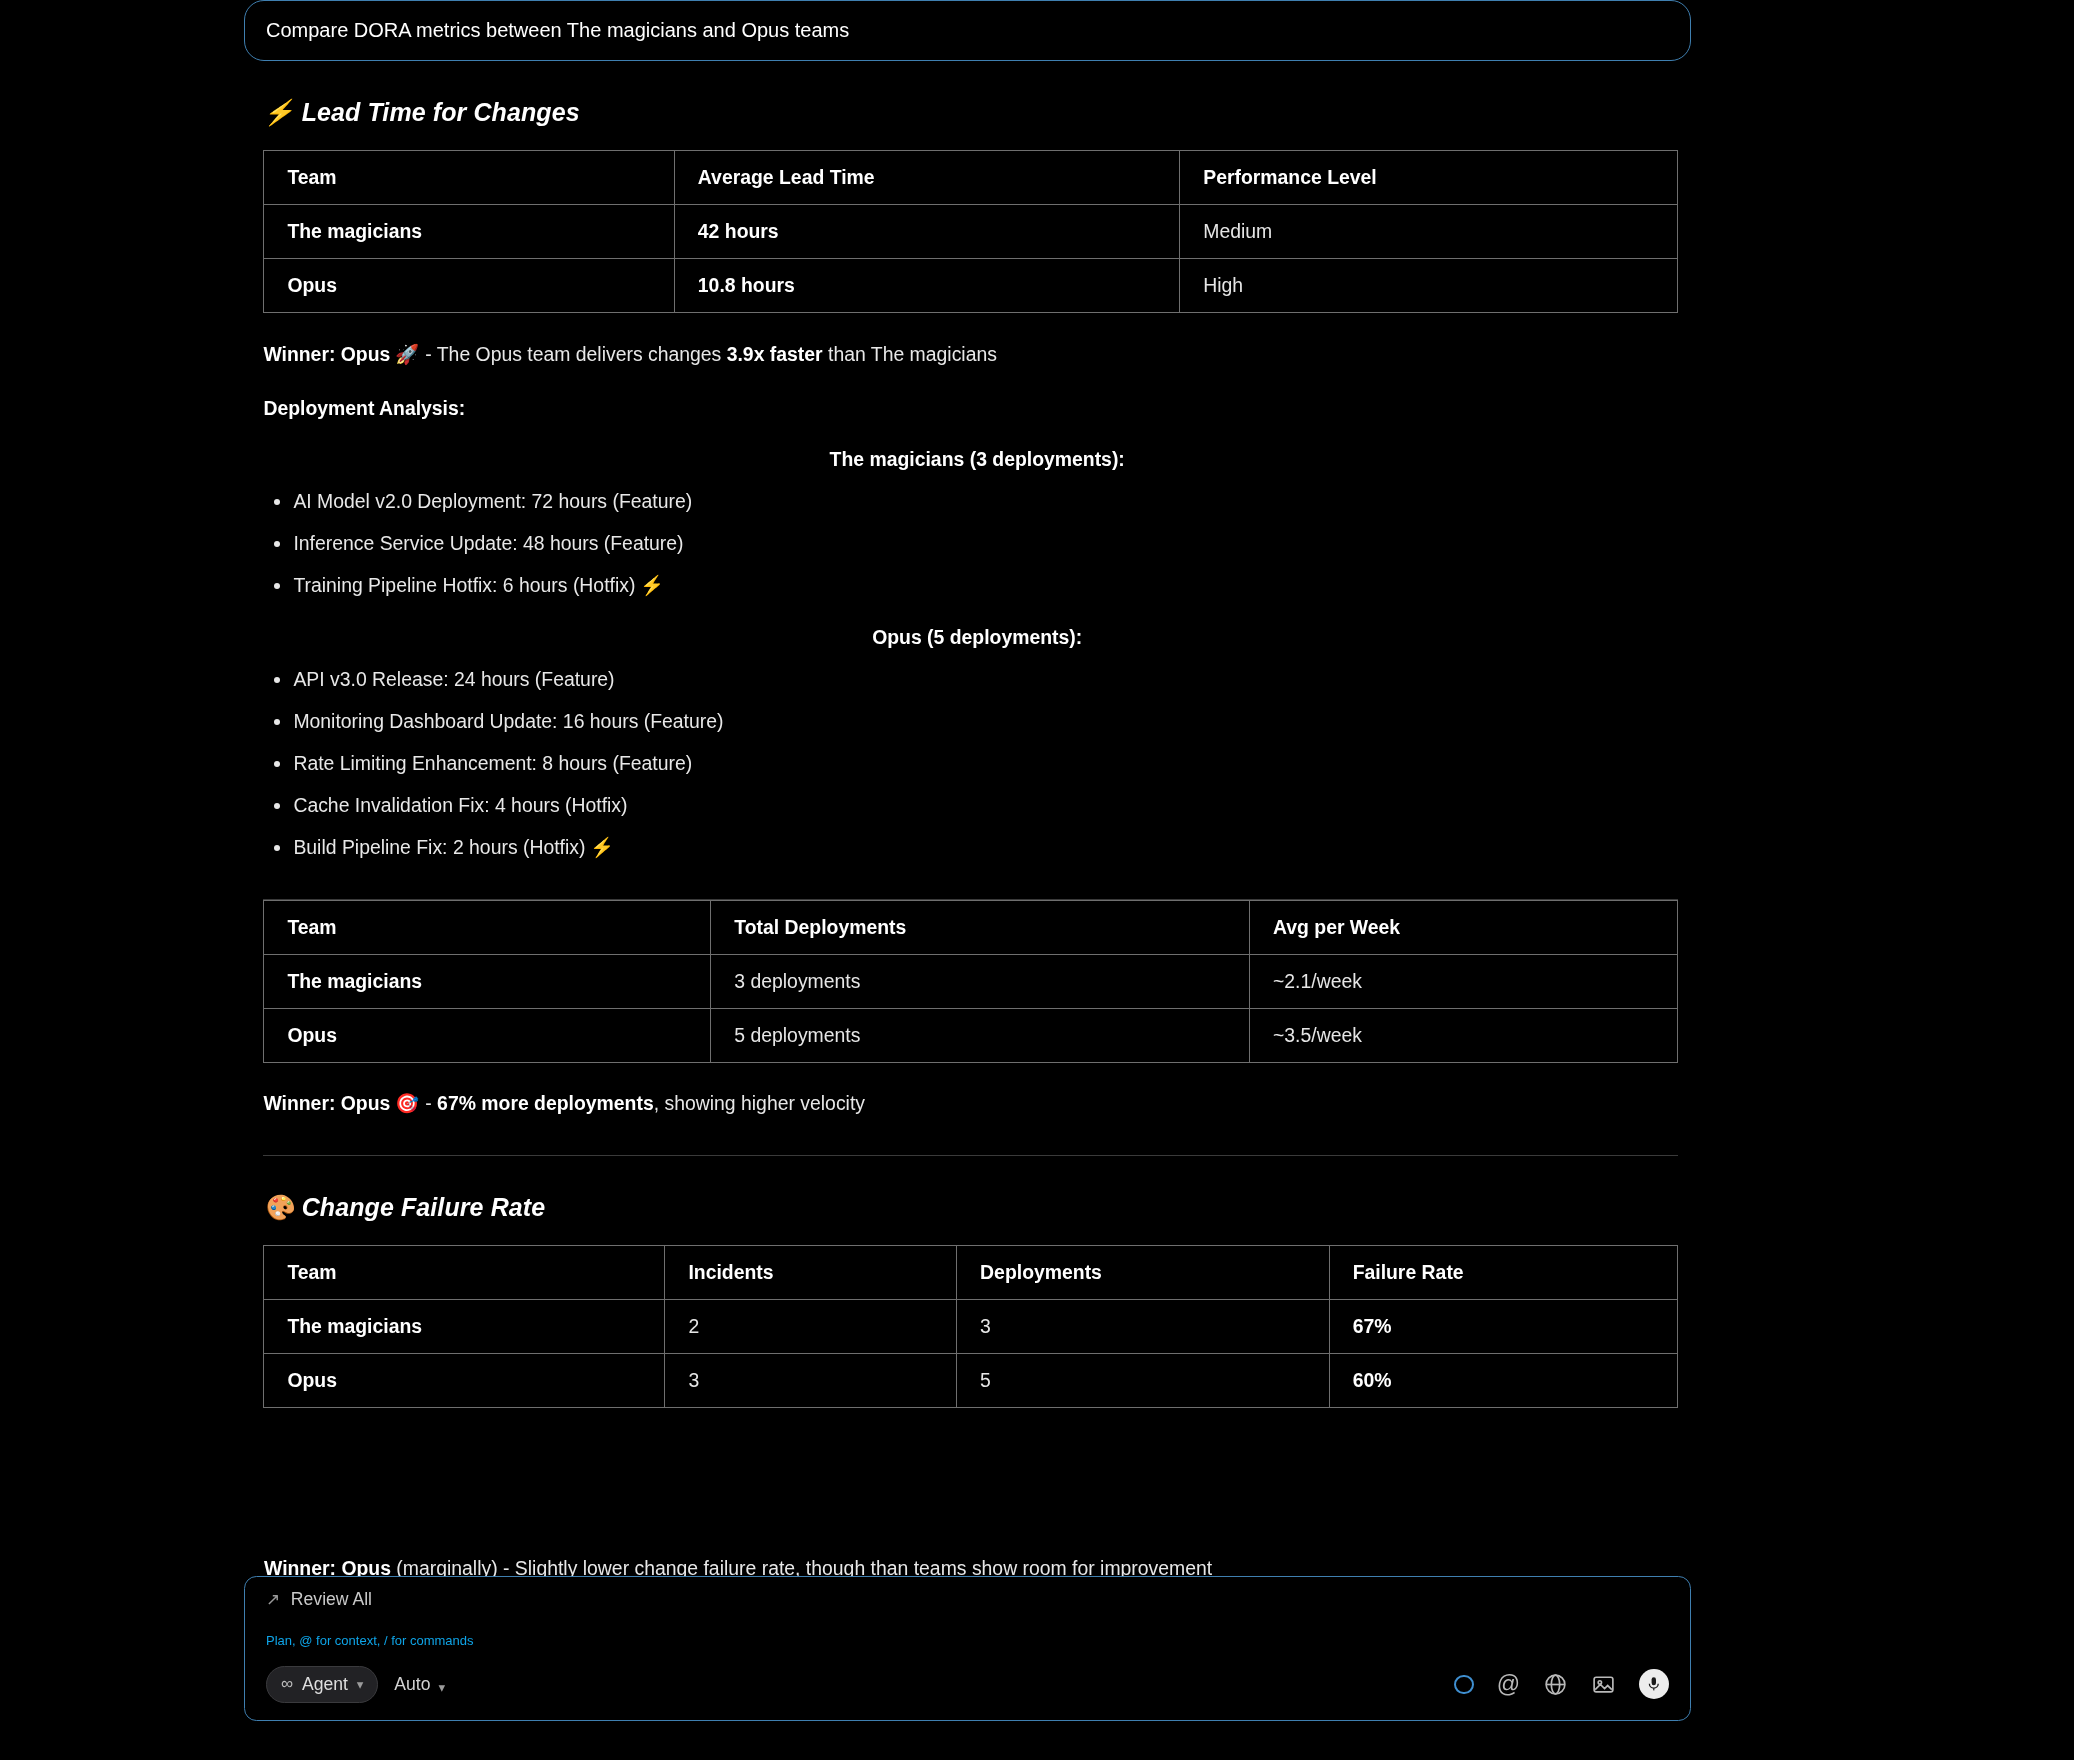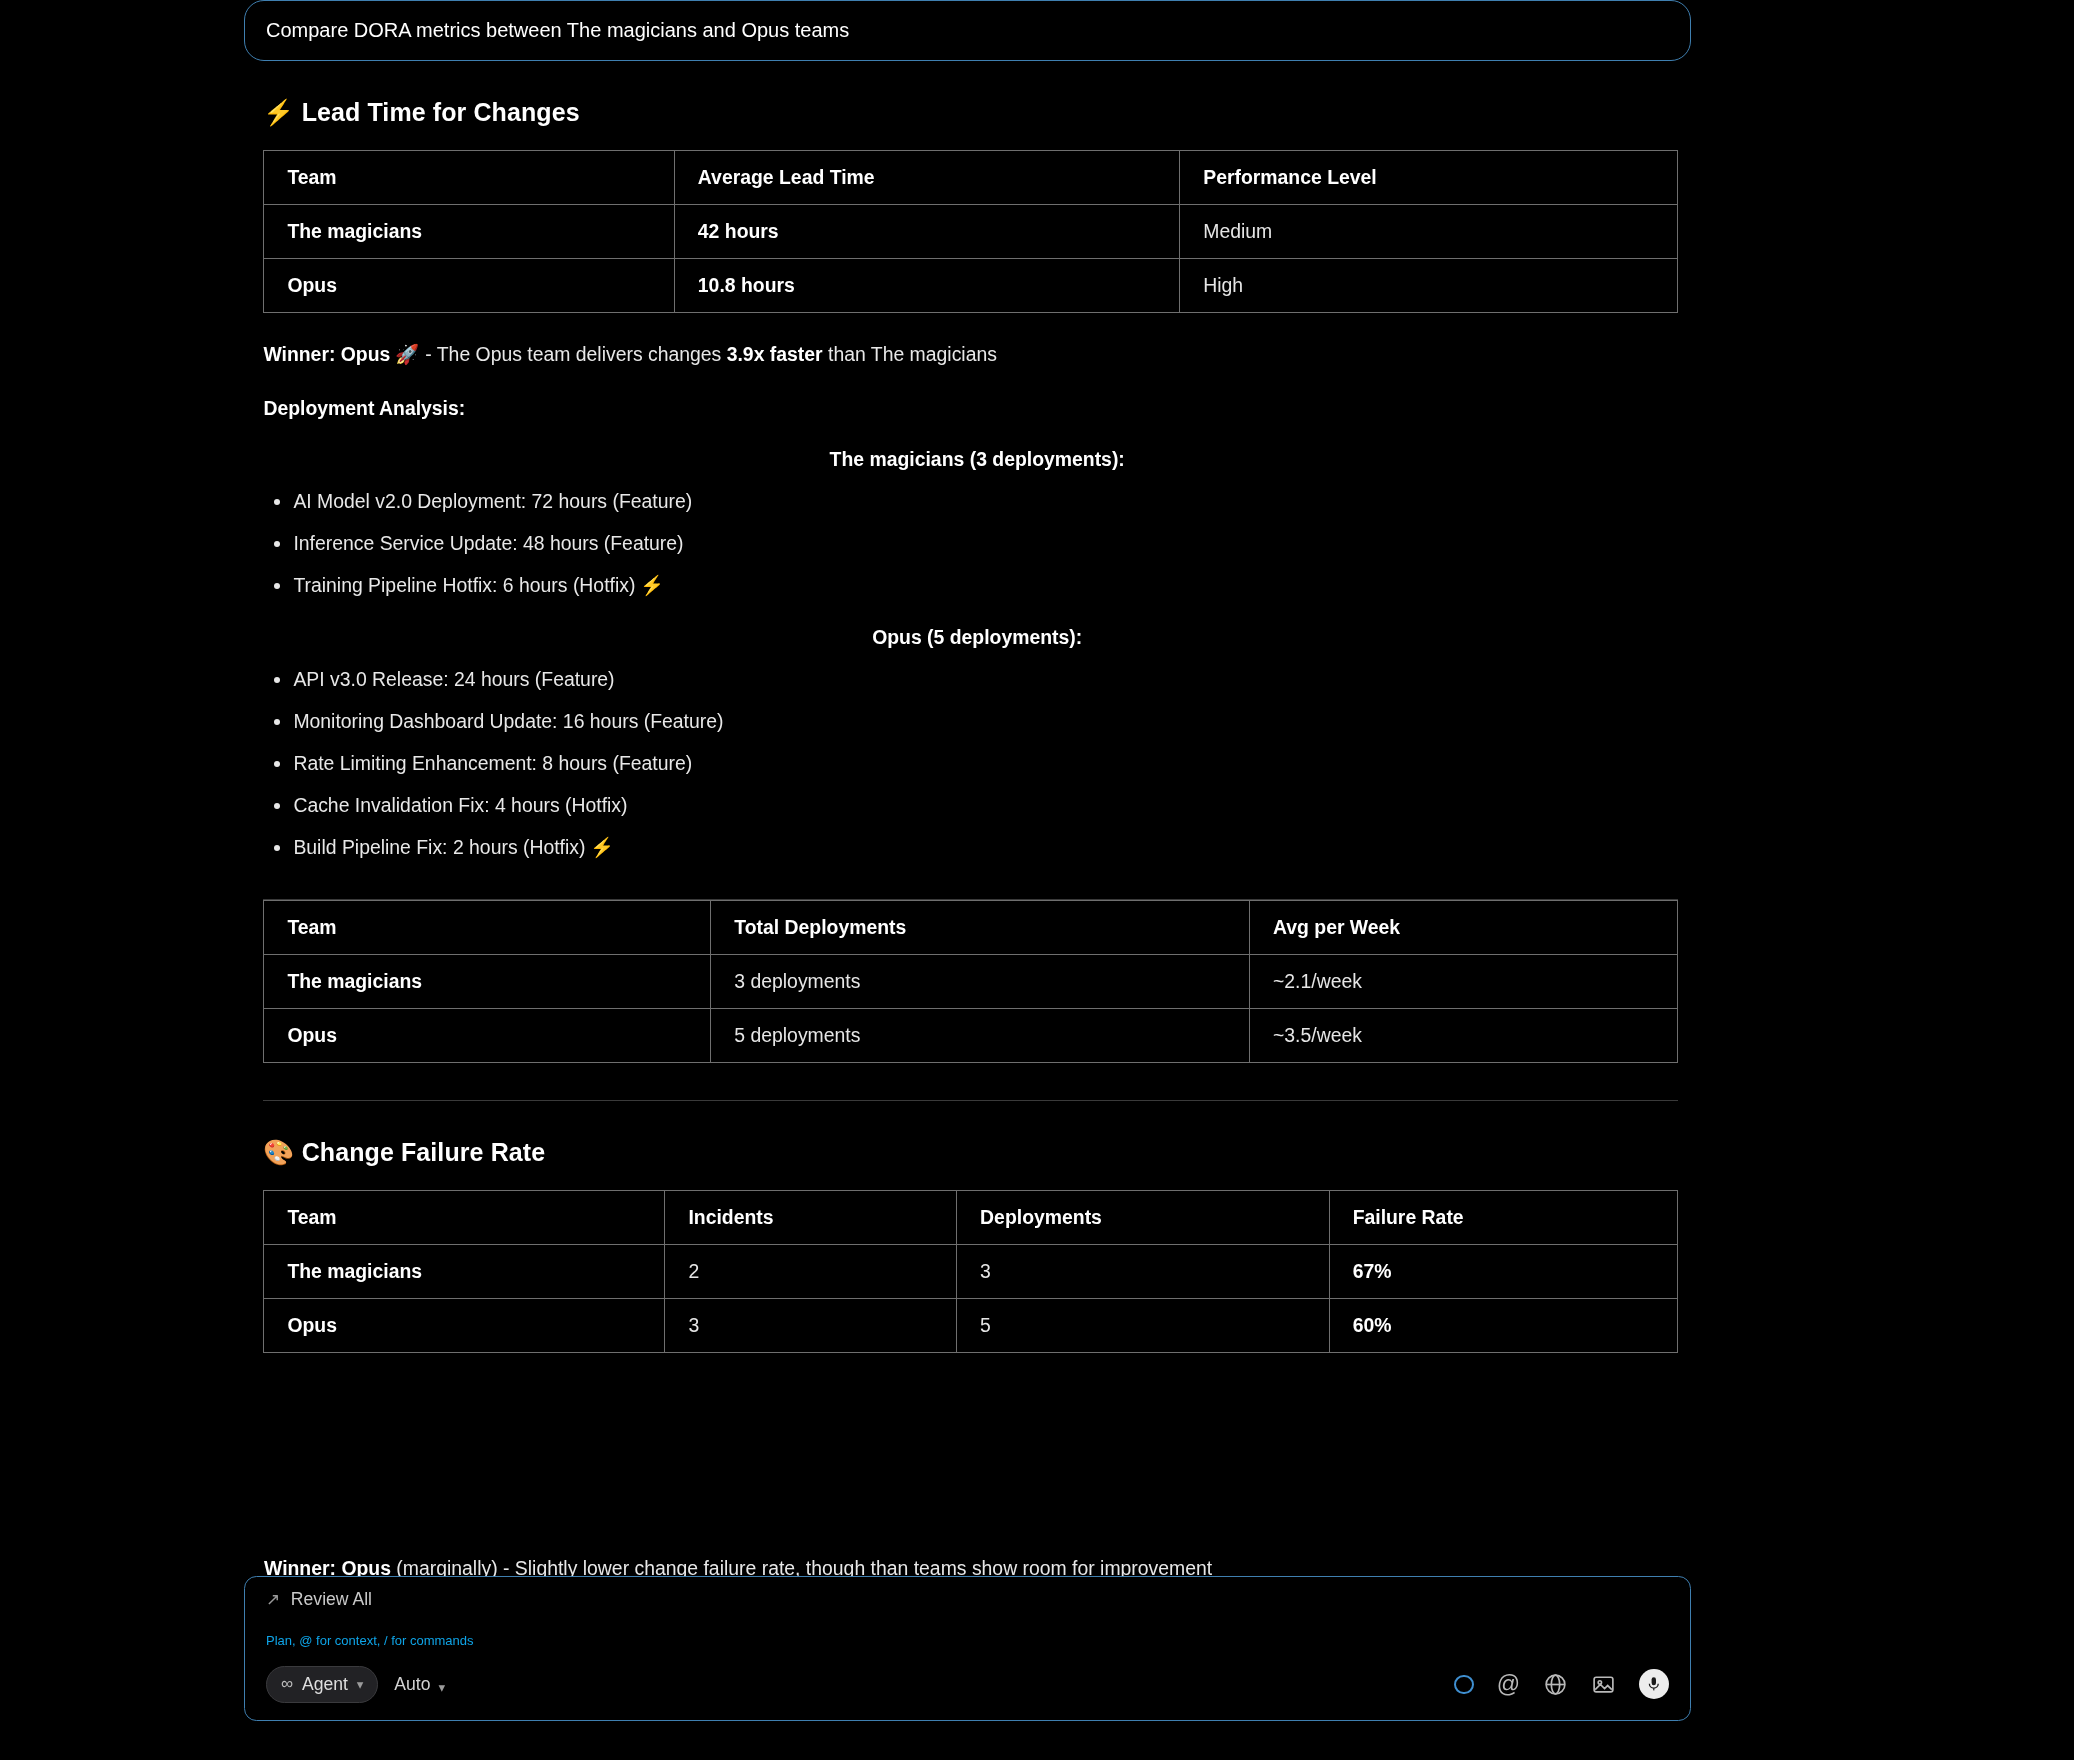--- a/index.html
+++ b/index.html
@@ -41,20 +41,21 @@
     margin-top: 0px;
   }
 
   
   h2.section-title {
     font-size: 25px;
     font-weight: bold;
     color: #ffffff;
     margin: 37px 0 23px 19.4px;
     letter-spacing: 0.1px;
+    font-style: italic;
   }
   h2.section-title .emoji { margin-right: 7px; }
 
   
   table.dora {
     border-collapse: collapse;
     margin-left: 19.4px;
     width: 1415px;
     background: #000000;
   }
@@ -265,20 +266,23 @@
           <td class="n">~2.1/week</td>
         </tr>
         <tr>
           <td class="b">Opus</td>
           <td class="n">5 deployments</td>
           <td class="n">~3.5/week</td>
         </tr>
       </tbody>
     </table>
 
+    <p class="para">
+      <b>Winner: Opus 🎯</b><span> - </span><b>67% more deployments</b><span>, showing higher velocity</span>
+    </p>
 
     <hr class="divider">
 
     <h2 class="section-title">
       <span class="emoji">🎨</span><span>Change Failure Rate</span>
     </h2>
 
     <table class="dora">
       <thead>
         <tr>

